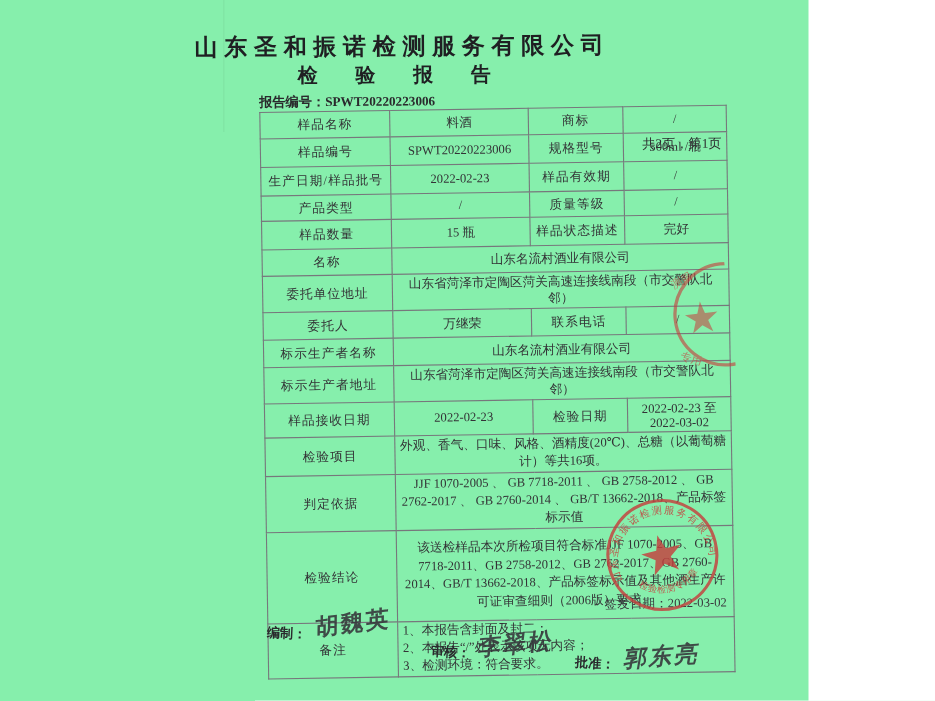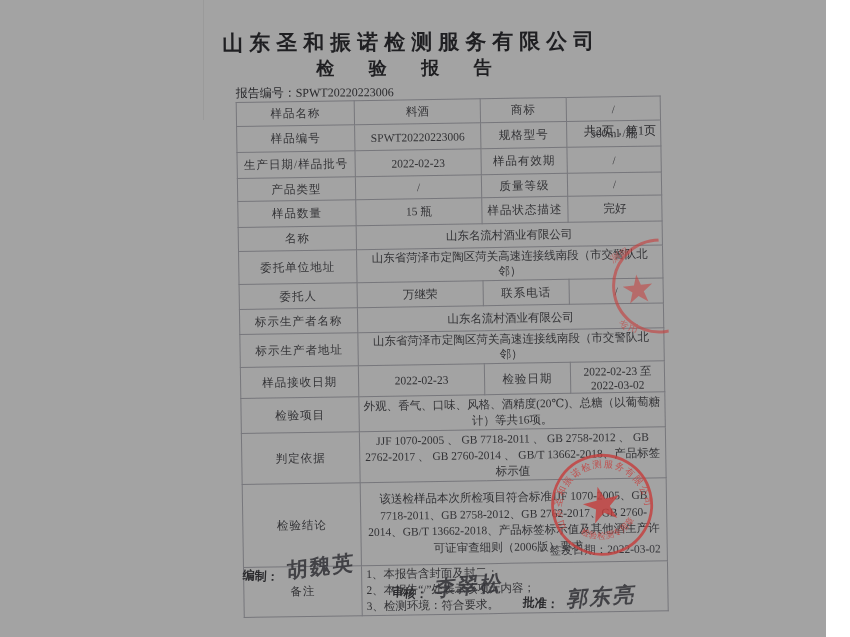--- a/index.html
+++ b/index.html
@@ -1,24 +1,24 @@
 <!DOCTYPE html>
 <html><head>
 <meta charset="utf-8">
 <style>
   html,body{margin:0;padding:0;background:#ffffff;}
-  .canvas{position:relative;width:826px;height:637px;background:#a3a3a3;overflow:hidden;
+  .canvas{position:relative;width:735px;height:637px;background:#86efac;overflow:hidden;
           font-family:"Liberation Serif","DejaVu Serif",serif;color:#2e2e30;}
   .edge-line{position:absolute;background:rgba(0,0,0,0.05);}
   .doc{position:absolute;inset:0;transform:rotate(-0.35deg);}
   .company-title{position:absolute;top:28px;left:0;width:100%;text-align:center;
                  font-size:21px;font-weight:bold;letter-spacing:6px;color:#1f1f22;}
   .report-title{position:absolute;top:56px;left:0;width:100%;text-align:center;
                 font-size:18px;font-weight:bold;letter-spacing:15px;color:#1f1f22;}
-  .report-no{position:absolute;left:237px;top:84px;font-size:12px;font-weight:normal;color:#2a2a2d;}
+  .report-no{position:absolute;left:237px;top:84px;font-size:12px;font-weight:bold;color:#2a2a2d;}
   .pagination{position:absolute;left:585px;top:88px;font-size:12px;color:#2a2a2d;margin-top:36px;}
   table.report{position:absolute;left:237px;top:101px;width:424px;border-collapse:collapse;
                transform:rotate(-0.55deg);transform-origin:left top;
                font-size:11.5px;color:#333336;table-layout:fixed;}
   table.report td{border:1px solid #77777c;padding:1px 4px;text-align:center;vertical-align:middle;
                   overflow:hidden;}
   td.lbl{letter-spacing:1px;}
   td.txt-left{text-align:left;padding-left:7px;line-height:1.4;}
   td.conclusion-cell{position:relative;vertical-align:top;text-align:left;padding:3px 7px;line-height:1.45;}
   .issue-date{position:absolute;right:6px;bottom:4px;font-size:11.5px;color:#3a3a3e;}

